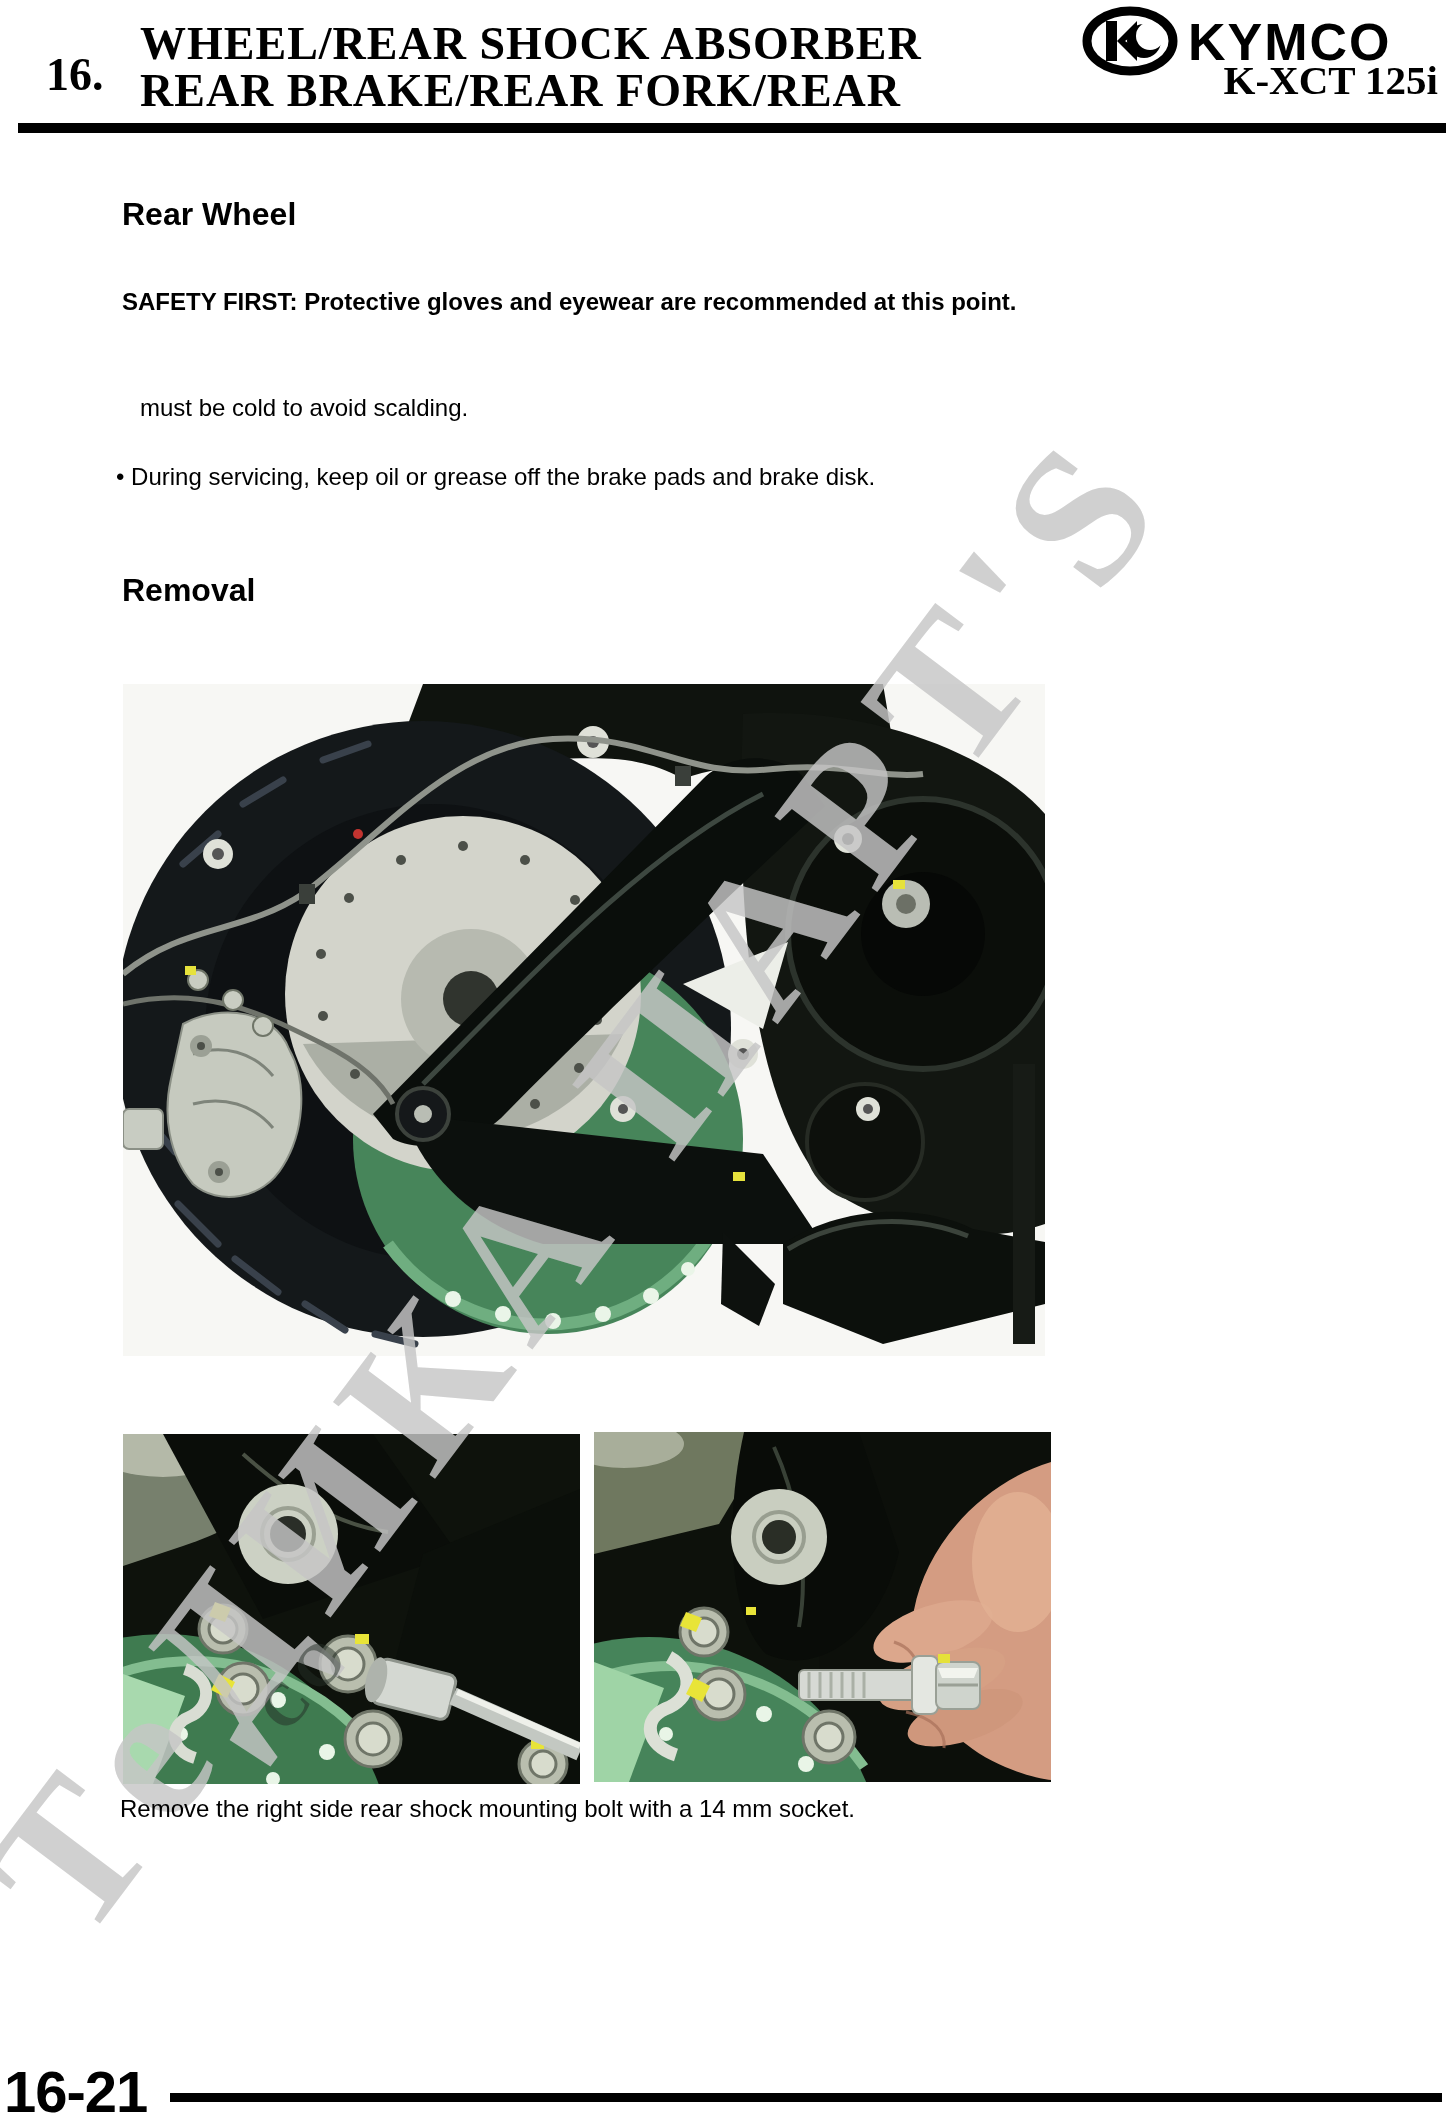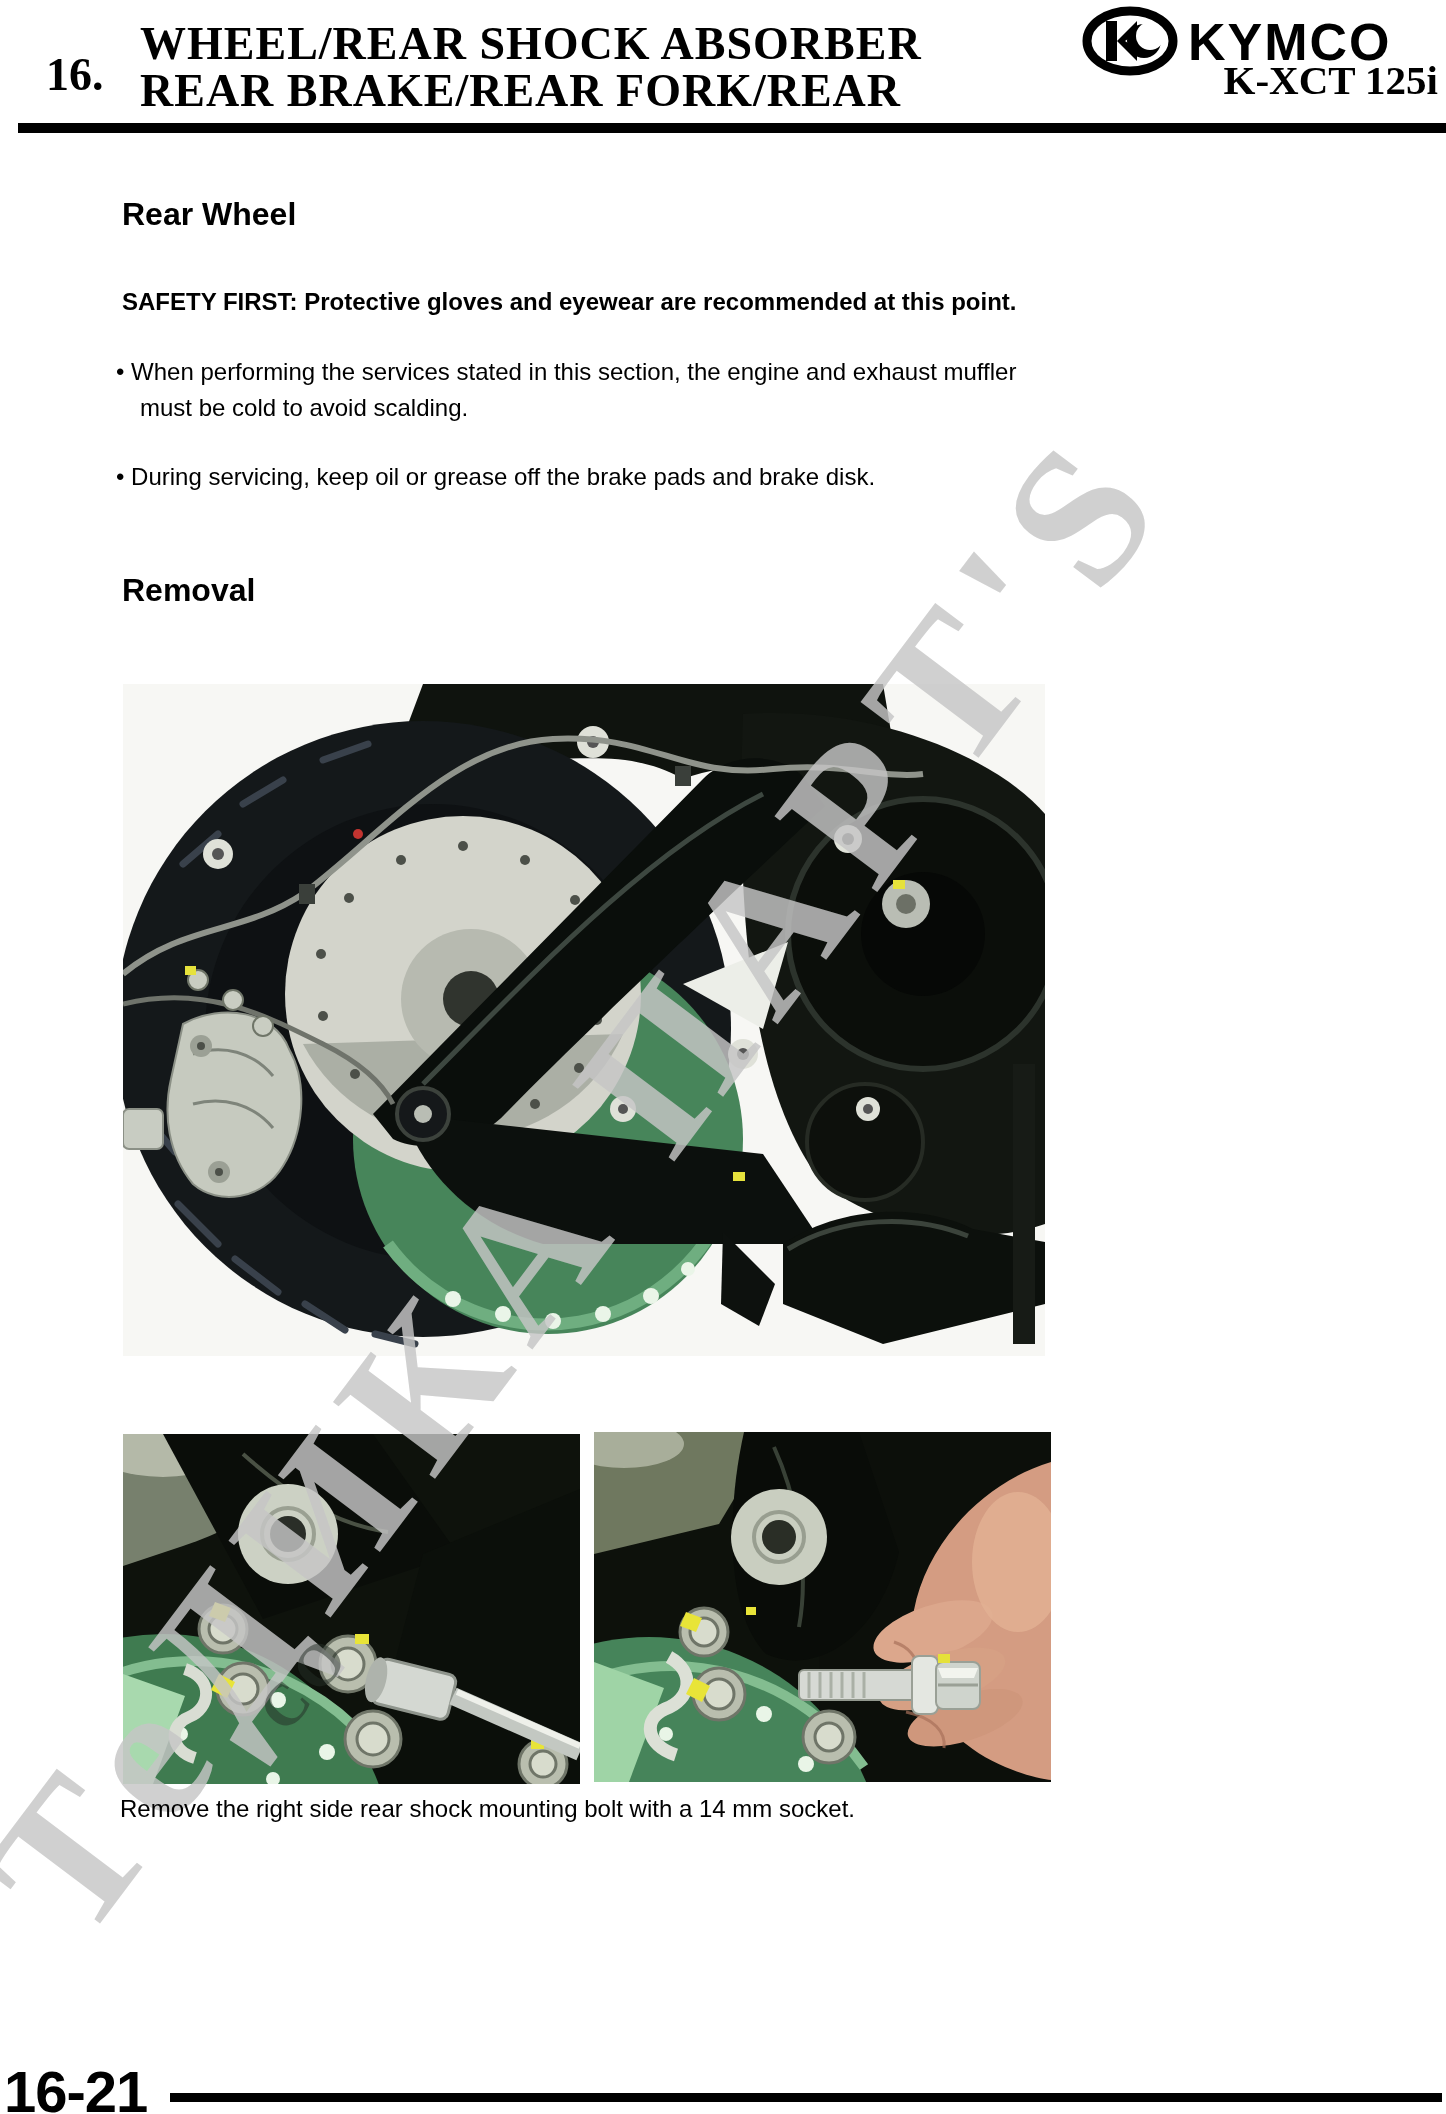--- a/index.html
+++ b/index.html
@@ -69,21 +69,20 @@
       <circle cx="62" cy="35" r="17" fill="#000"></circle>
       <circle cx="68" cy="30" r="14" fill="#fff"></circle>
     </svg>
   </div>
   <div class="abs brand-text">KYMCO</div>
   <div class="abs model">K-XCT 125i</div>
   <div class="abs header-rule"></div>
 
   <div class="abs h-sub h-rearwheel">Rear Wheel</div>
   <div class="abs txt safety">SAFETY FIRST: Protective gloves and eyewear are recommended at this point.</div>
-  <div class="abs txt b1l1">• When performing the services stated in this section, the engine and exhaust muffler</div>
   <div class="abs txt b1l2">must be cold to avoid scalding.</div>
   <div class="abs txt b2">• During servicing, keep oil or grease off the brake pads and brake disk.</div>
   <div class="abs h-sub h-removal">Removal</div>
 
   <div class="abs photo main-photo" role="img" aria-label="Rear wheel with tire, drilled brake disc, silver caliper, black rear fork and engine covers, side stand below">
     <svg width="922" height="672" viewBox="0 0 922 672">
       <rect x="0" y="0" width="922" height="672" fill="#f7f7f4"></rect>
 
       <path d="M300,0 L760,0 L770,60 C700,95 620,70 560,95 C490,55 420,90 370,65 C330,90 300,60 285,40 Z" fill="#0f130e"></path>
 

